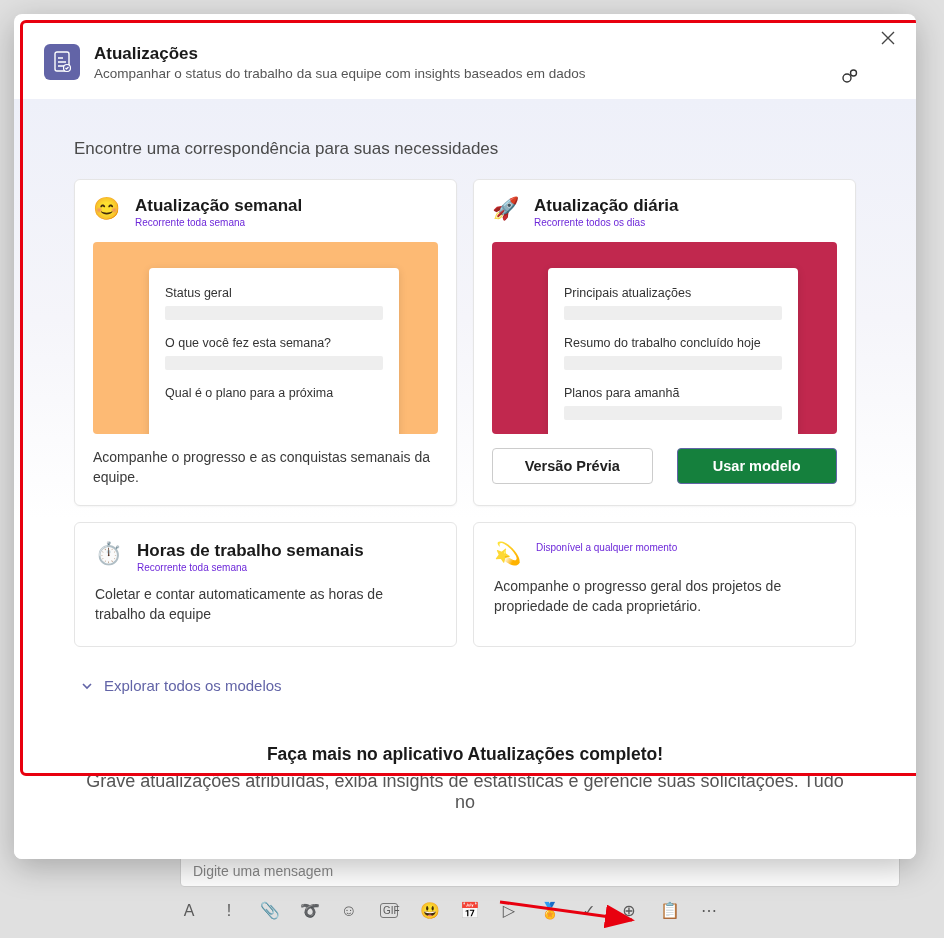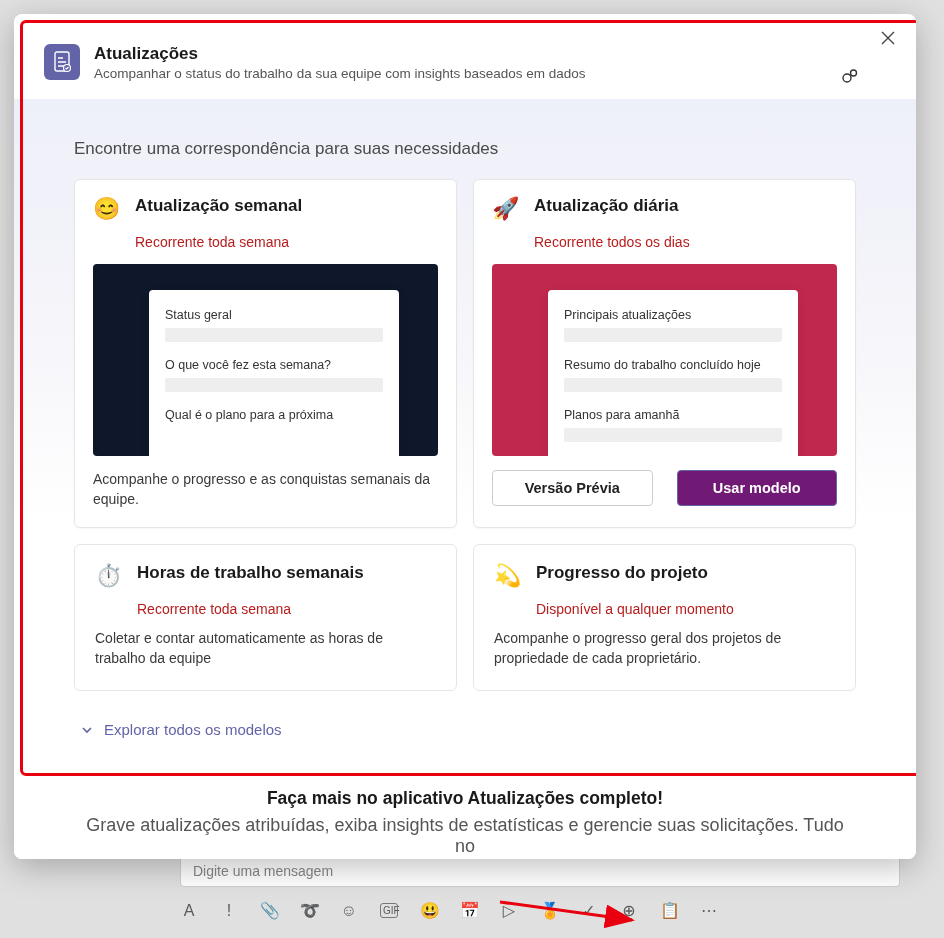--- a/index.html
+++ b/index.html
@@ -119,29 +119,29 @@
     box-shadow: 0 1px 2px rgba(0,0,0,0.04);
   }
   .card-head {
     display: flex;
     gap: 14px;
     align-items: flex-start;
     margin-bottom: 14px;
   }
   .card-emoji { font-size: 22px; line-height: 1; width: 28px; text-align: center; margin-top: 2px; }
   .card-title { font-size: 17px; font-weight: 700; color: #1a1a1a; }
-  .card-sub { font-size: 14px; color: #b91c1c; margin-top: 18px; }
+  .card-sub { font-size: 10px; color: #6d28d9; margin-top: 1px; }
   .preview-box {
     height: 192px;
     border-radius: 4px;
     position: relative;
     overflow: hidden;
     margin-bottom: 14px;
   }
-  .preview-teal { background: #0f172a; }
+  .preview-teal { background: #fdba74; }
   .preview-crimson { background: #c1284e; }
   .form-mock {
     position: absolute;
     left: 56px;
     top: 26px;
     width: 250px;
     height: 300px;
     background: #fff;
     border-radius: 4px;
     box-shadow: 0 2px 8px rgba(0,0,0,0.12);
@@ -171,21 +171,21 @@
     height: 36px;
     border-radius: 4px;
     font-size: 14.5px;
     font-weight: 600;
     cursor: pointer;
     border: 1px solid #ccc;
     background: #fff;
     color: #222;
   }
   .btn.primary {
-    background: #701a75;
+    background: #15803d;
     border-color: #6264a7;
     color: #fff;
   }
   .small-card {
     background: #fff;
     border: 1px solid #e5e5e5;
     border-radius: 6px;
     padding: 18px 20px 22px 20px;
   }
   .small-card .card-head { margin-bottom: 12px; }
@@ -367,21 +367,20 @@
             <div class="card-sub">Recorrente toda semana</div>
           </div>
         </div>
         <div class="card-desc">Coletar e contar automaticamente as horas de trabalho da equipe</div>
       </div>
 
       <div class="small-card">
         <div class="card-head">
           <div class="card-emoji">💫</div>
           <div>
-            <div class="card-title">Progresso do projeto</div>
             <div class="card-sub">Disponível a qualquer momento</div>
           </div>
         </div>
         <div class="card-desc">Acompanhe o progresso geral dos projetos de propriedade de cada proprietário.</div>
       </div>
     </div>
 
     <div class="explore-row">
       <svg viewBox="0 0 14 14" fill="none" stroke-width="1.6">
           <path d="M3 5l4 4 4-4"></path>

